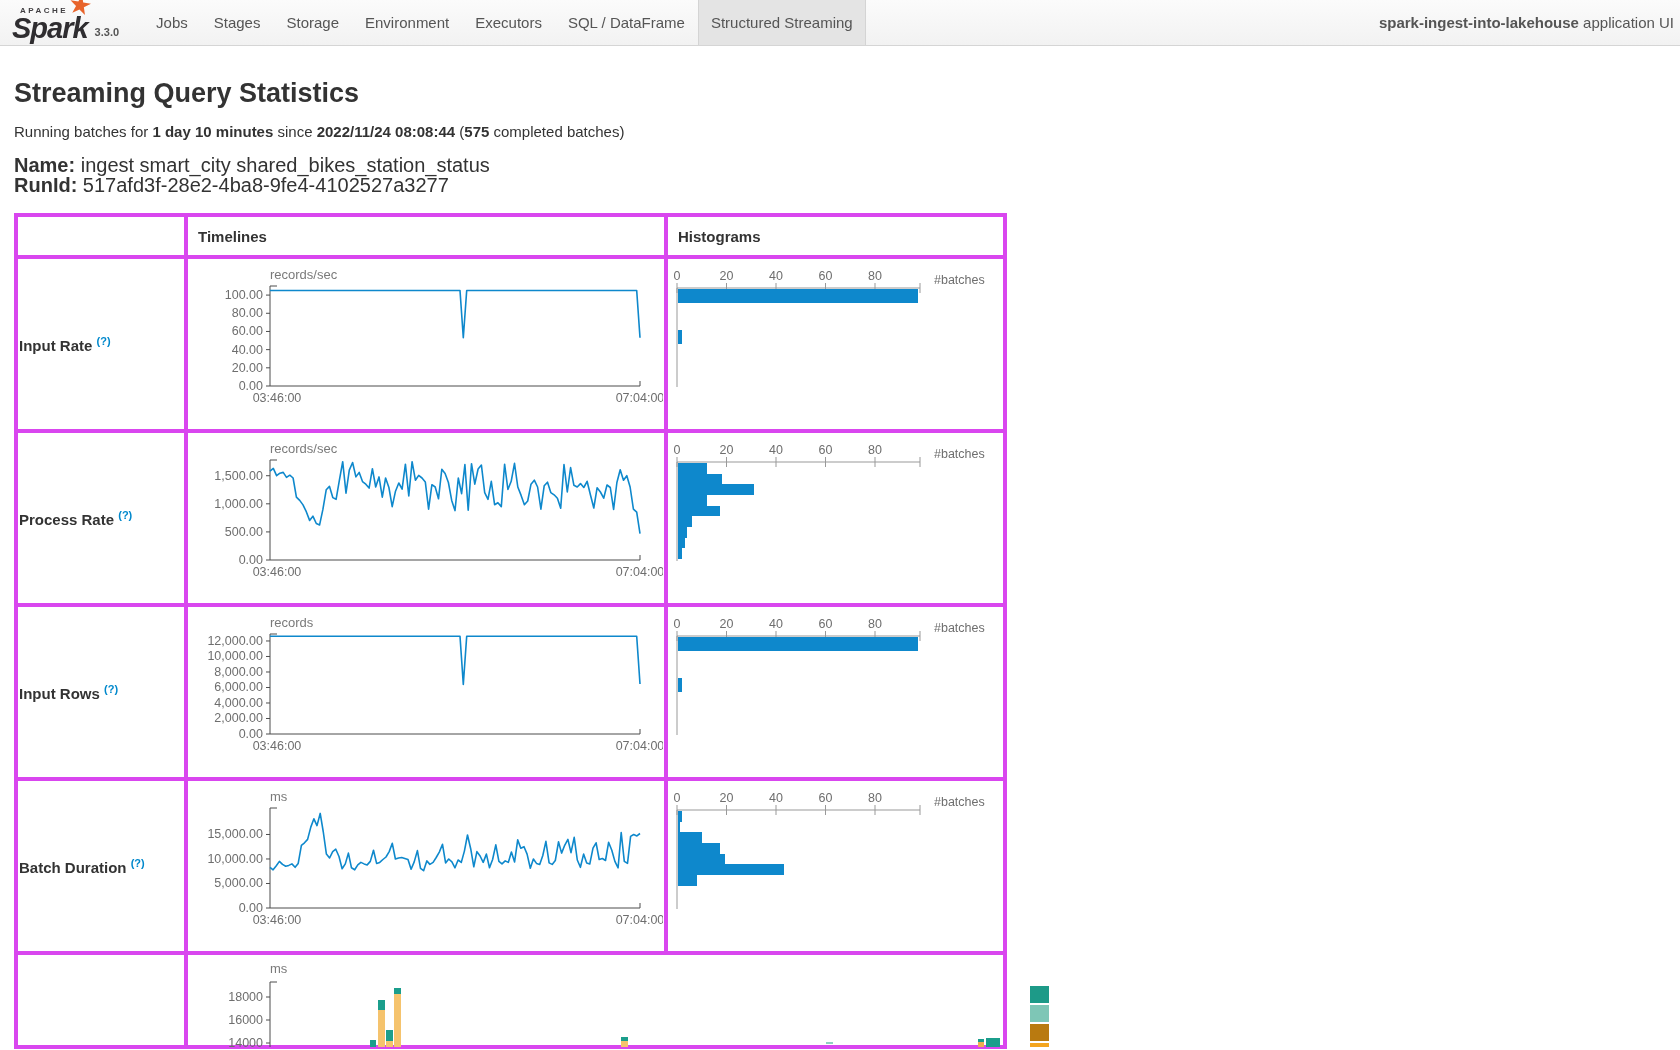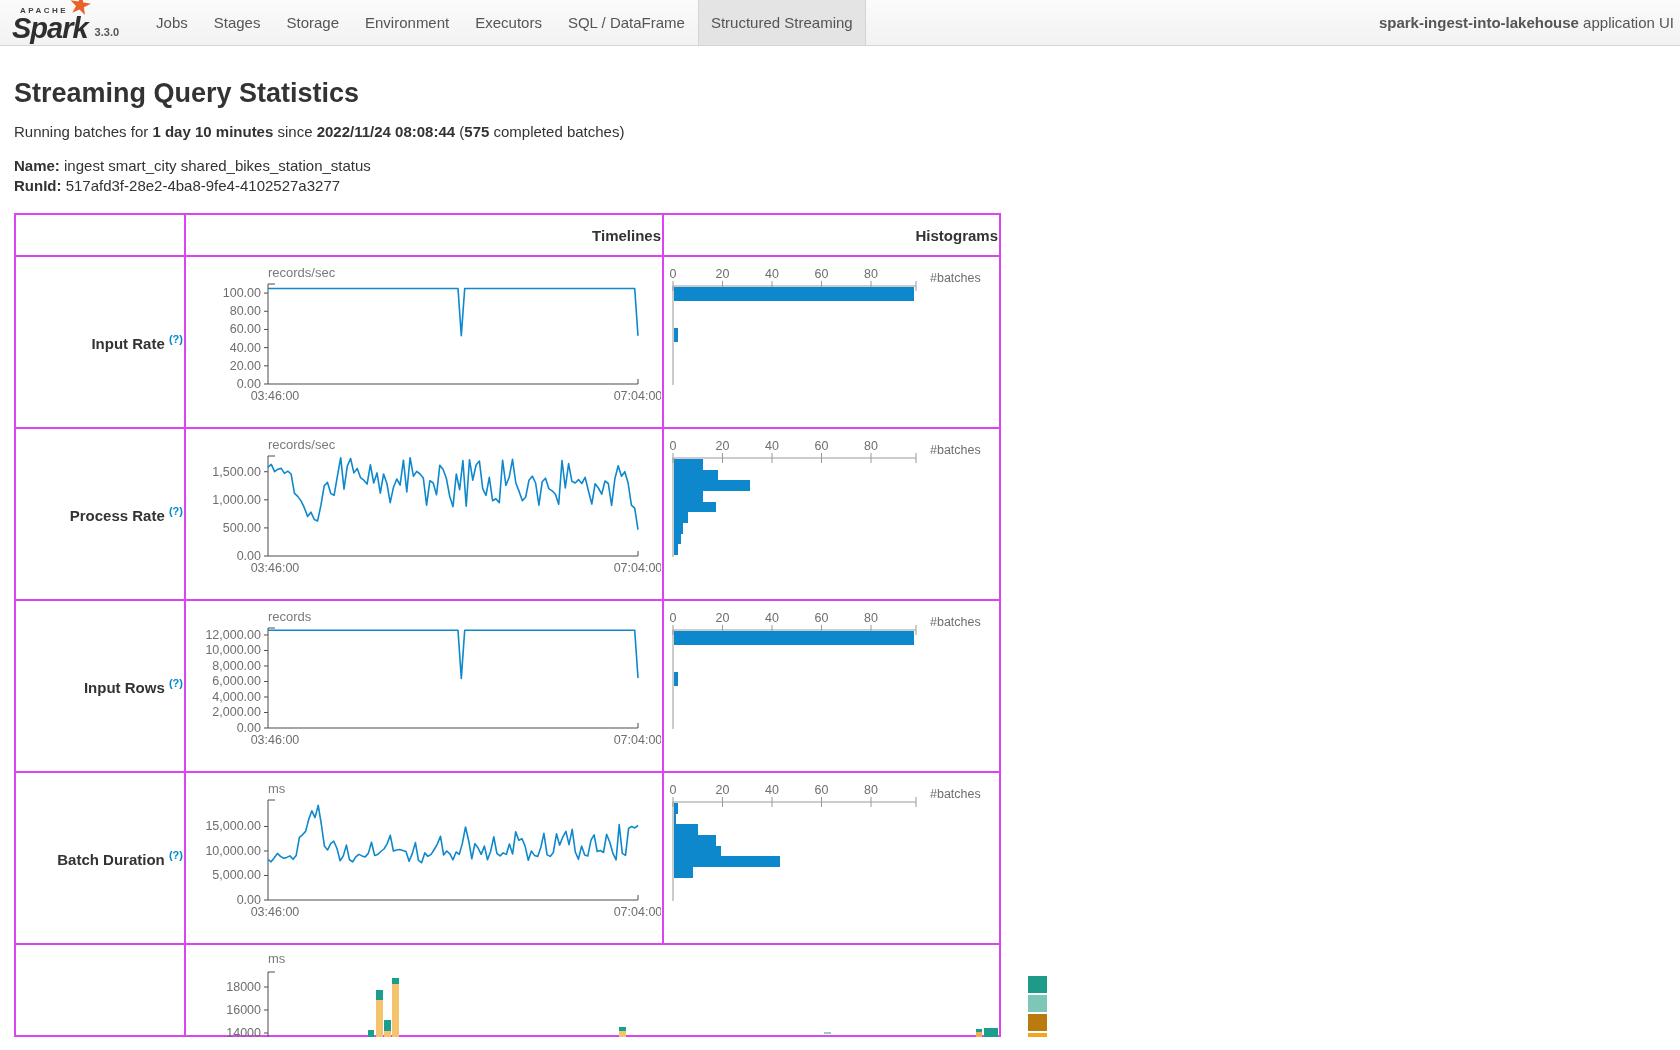--- a/index.html
+++ b/index.html
@@ -23,26 +23,26 @@
   .tabs li { padding: 0 13px; line-height: 45px; font-size: 15px; color: #555; cursor: pointer; white-space: nowrap; }
   .tabs li.active { background: #e4e4e4;
     box-shadow: inset 1px 0 0 #d4d4d4, inset -1px 0 0 #d4d4d4; }
   .app-id { margin-left: auto; align-self: center; padding-right: 6px; font-size: 15px; color: #555; white-space: nowrap; }
   .app-id b { font-weight: bold; }
 
   
   .content { padding: 0 14px; }
   h2.page-title { margin: 32px 0 14px; font-size: 27px; font-weight: 700; color: #333; }
   p.running { font-size: 15px; margin: 0 0 16px; }
-  .meta { font-size: 15px; line-height: 19.5px; margin-bottom: 16px; }
+  .meta { font-size: 20px; line-height: 19.5px; margin-bottom: 16px; }
   .meta div { white-space: nowrap; }
 
   
   table.stats { border-collapse: collapse; margin-top: 18px; table-layout: fixed; }
-  table.stats td { border: 2px solid #d946ef; vertical-align: middle; padding: 1px; text-align: right; }
+  table.stats td { border: 4px solid #d946ef; vertical-align: middle; padding: 1px; }
   td.c1 { width: 170px; }
   td.c2 { width: 476px; }
   td.c3 { width: 279px; }
   tr.thead td { height: 42px; font-weight: bold; font-size: 15px; padding-left: 10px; }
   td.label-cell { padding-left: 10px; font-weight: bold; font-size: 15px; }
   sup.help { color: #0088cc; font-size: 11px; cursor: pointer; }
   svg { display: block; }
   svg text { font-family: "Liberation Sans", sans-serif; }
   .ops-wrap { position: relative; height: 88px; }
   .ops-wrap svg { position: absolute; left: 0; top: 0; }

